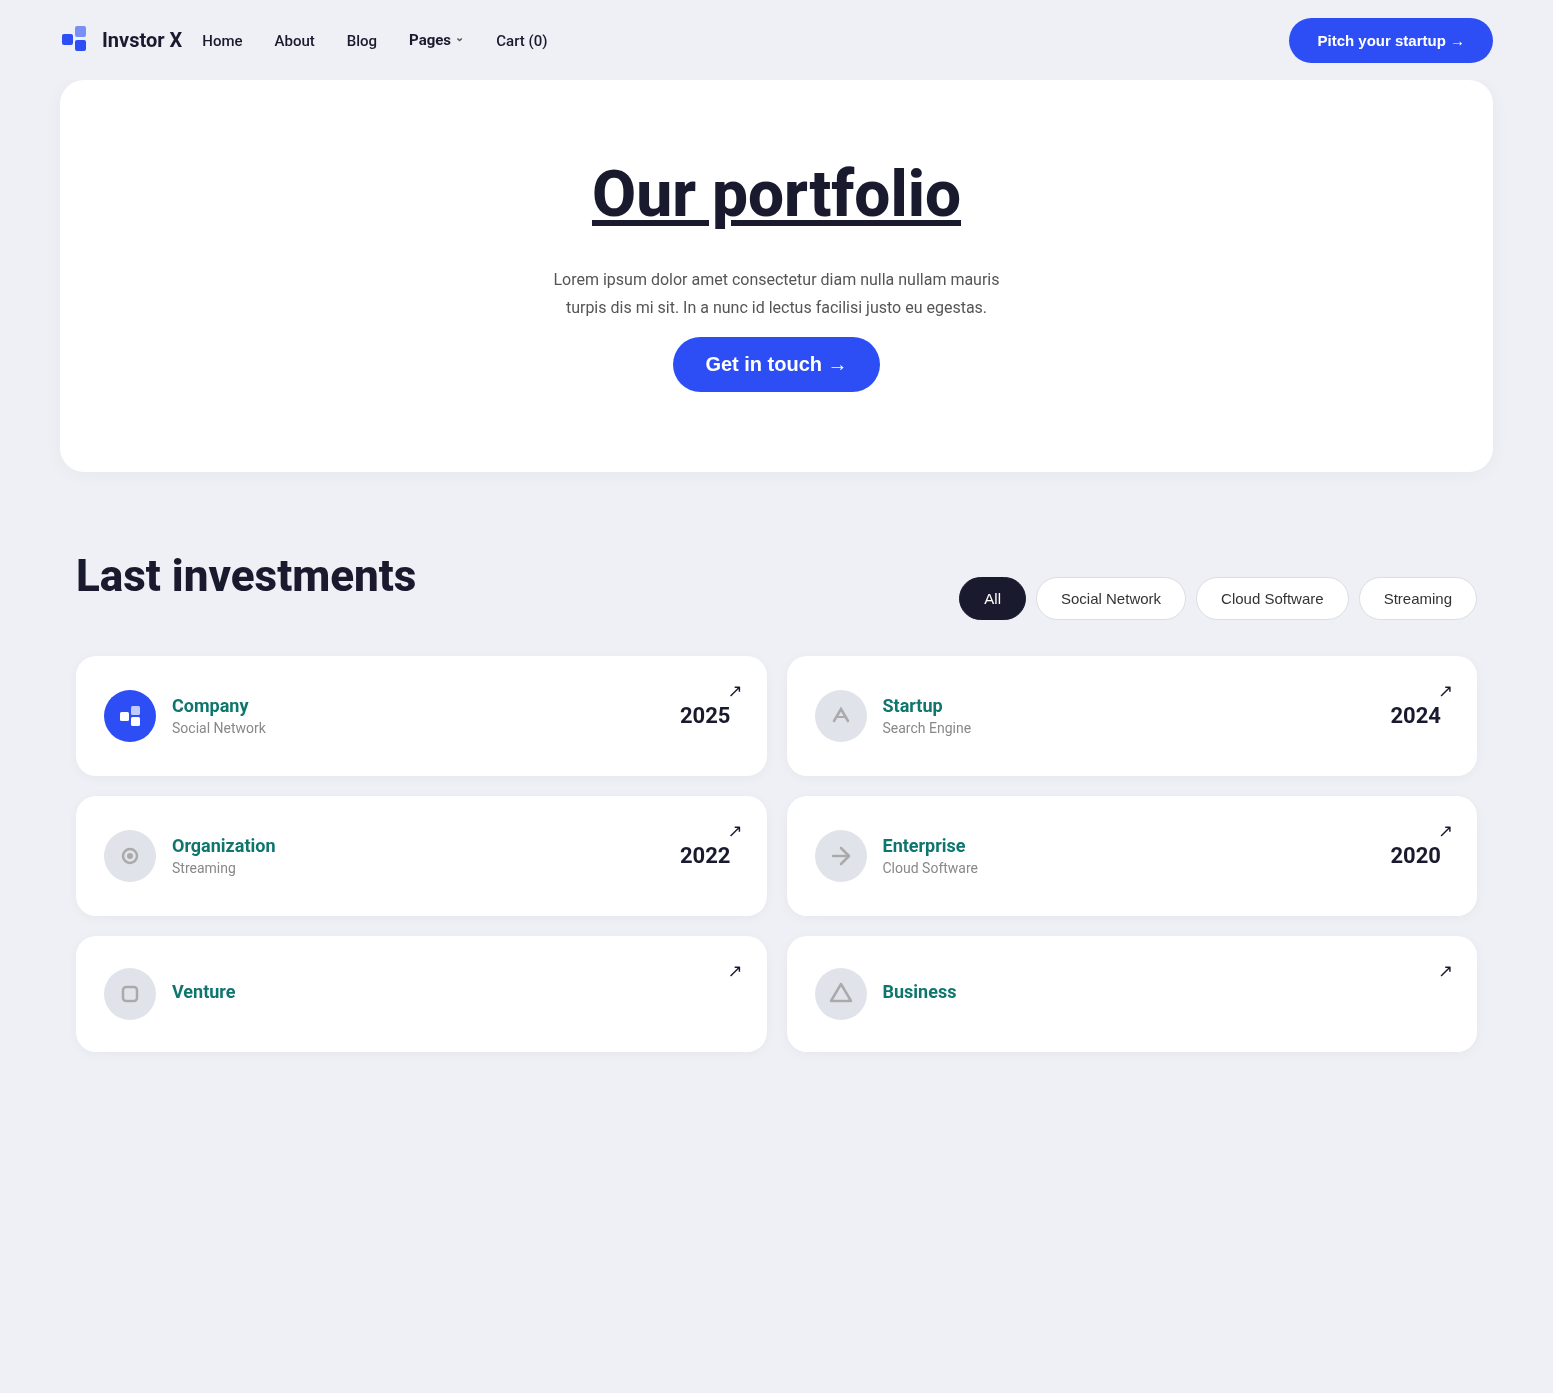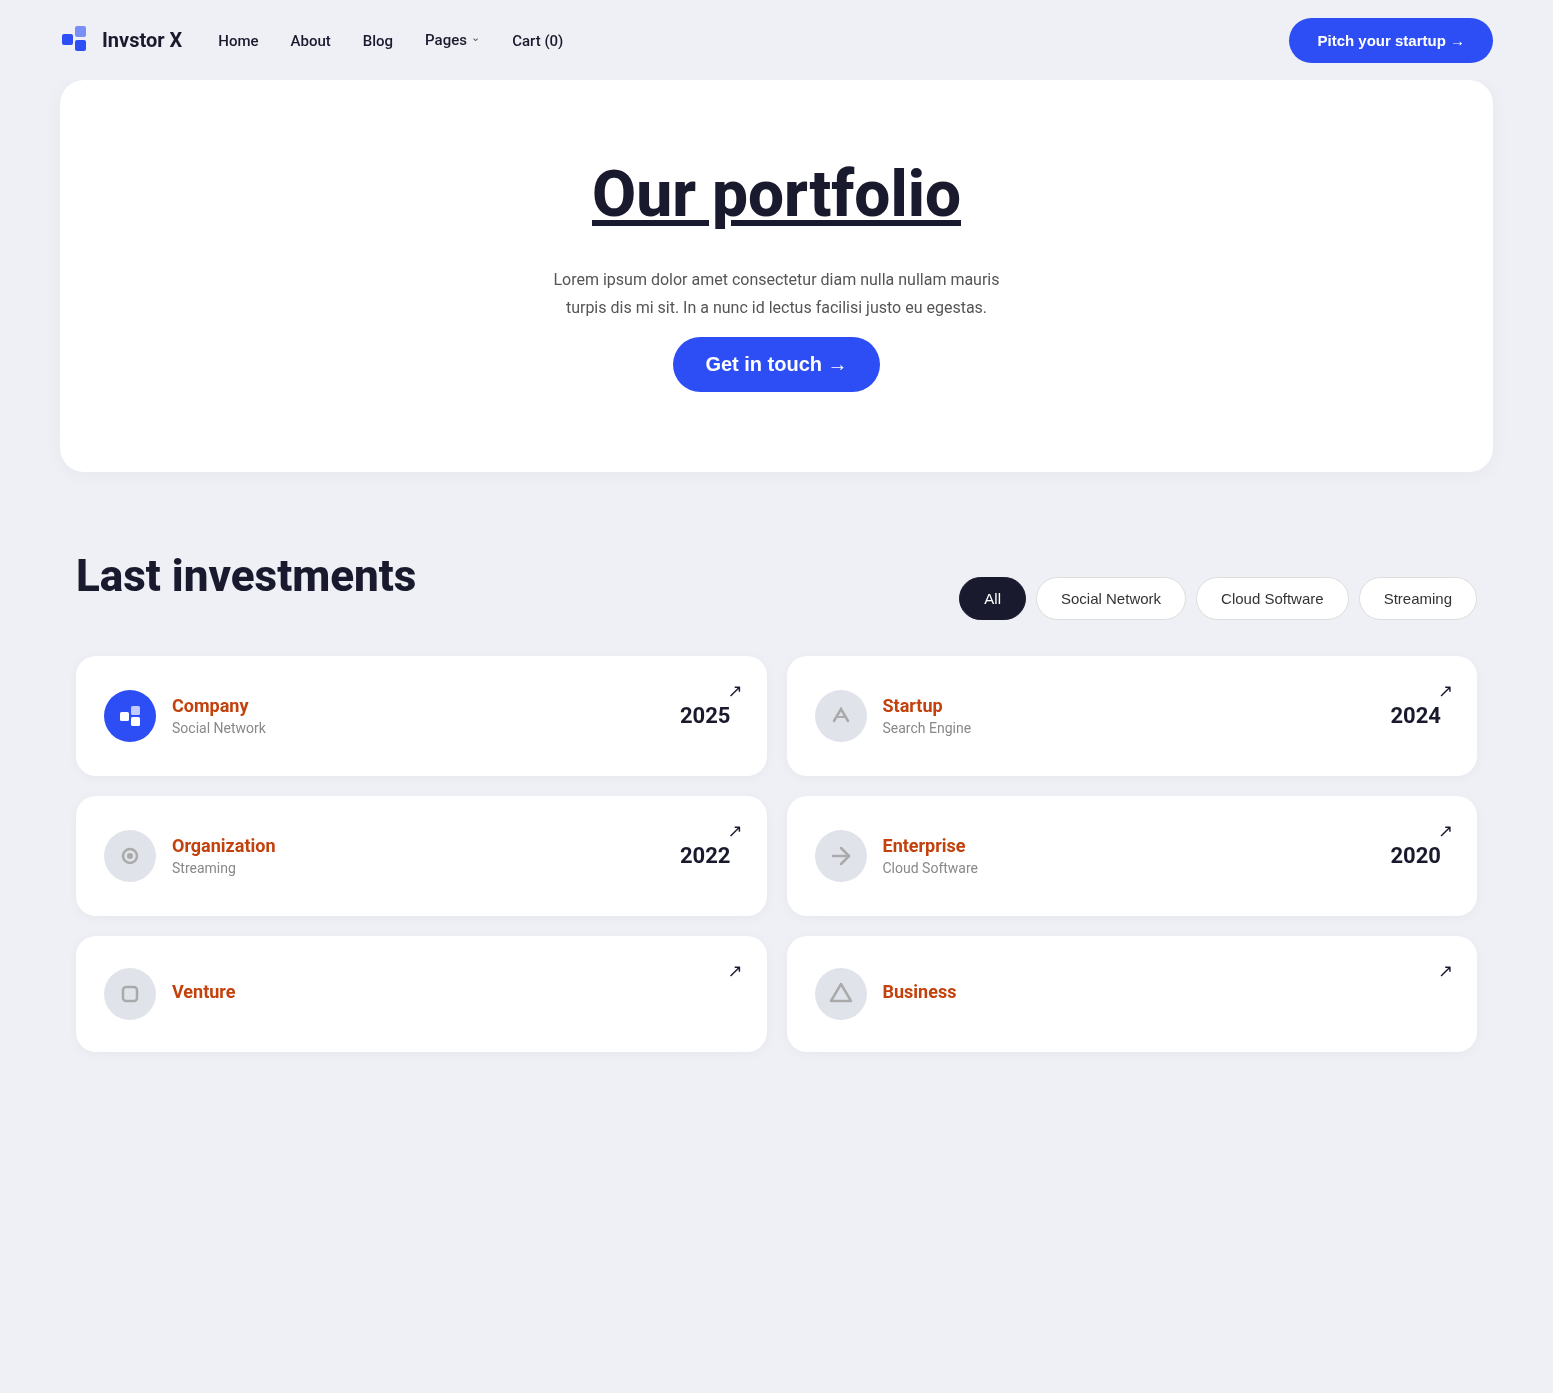--- a/index.html
+++ b/index.html
@@ -17,21 +17,21 @@
       justify-content: space-between;
       padding: 0 60px;
       height: 80px;
       background: #eef0f5;
       position: relative;
       z-index: 10;
     }
     .navbar-left {
       display: flex;
       align-items: center;
-      gap: 36px;
+      gap: 20px;
     }
     .logo {
       display: flex;
       align-items: center;
       gap: 10px;
       font-size: 20px;
       font-weight: 700;
       color: #1a1a2e;
       text-decoration: none;
     }
@@ -198,21 +198,21 @@
       background: #2d4ef5;
       color: #fff;
     }
     .card-logo.gray {
       background: #e0e4ea;
       color: #888;
     }
     .card-text-info .card-name {
       font-size: 18px;
       font-weight: 700;
-      color: #c2410c;
+      color: #0f766e;
       margin-bottom: 4px;
     }
     .card-text-info .card-category {
       font-size: 14px;
       color: #888;
     }
     .card-year {
       font-size: 22px;
       font-weight: 700;
       color: #1a1a2e;
@@ -242,21 +242,21 @@
         <rect x="15" y="2" width="11" height="11" rx="2" fill="#2d4ef5" opacity="0.6"></rect>
         <rect x="15" y="16" width="11" height="11" rx="2" fill="#2d4ef5"></rect>
       </svg>
       <span>Invstor X</span>
     </a>
     <ul class="nav-links">
       <li><a href="#">Home</a></li>
       <li><a href="#">About</a></li>
       <li><a href="#">Blog</a></li>
       <li>
-        <a href="#" class="pages-link" style="display:flex;align-items:flex-start;gap:4px;">
+        <a href="#" class="pages-link" style="display:flex;align-items:flex-start;gap:4px;font-weight:bold;">
           <span>Pages</span>
           <span class="chevron-down">⌄</span>
         </a>
       </li>
       <li><a href="#">Cart (0)</a></li>
     </ul>
   </div>
   <button class="pitch-btn">
     <span>Pitch your startup →</span>
   </button>

